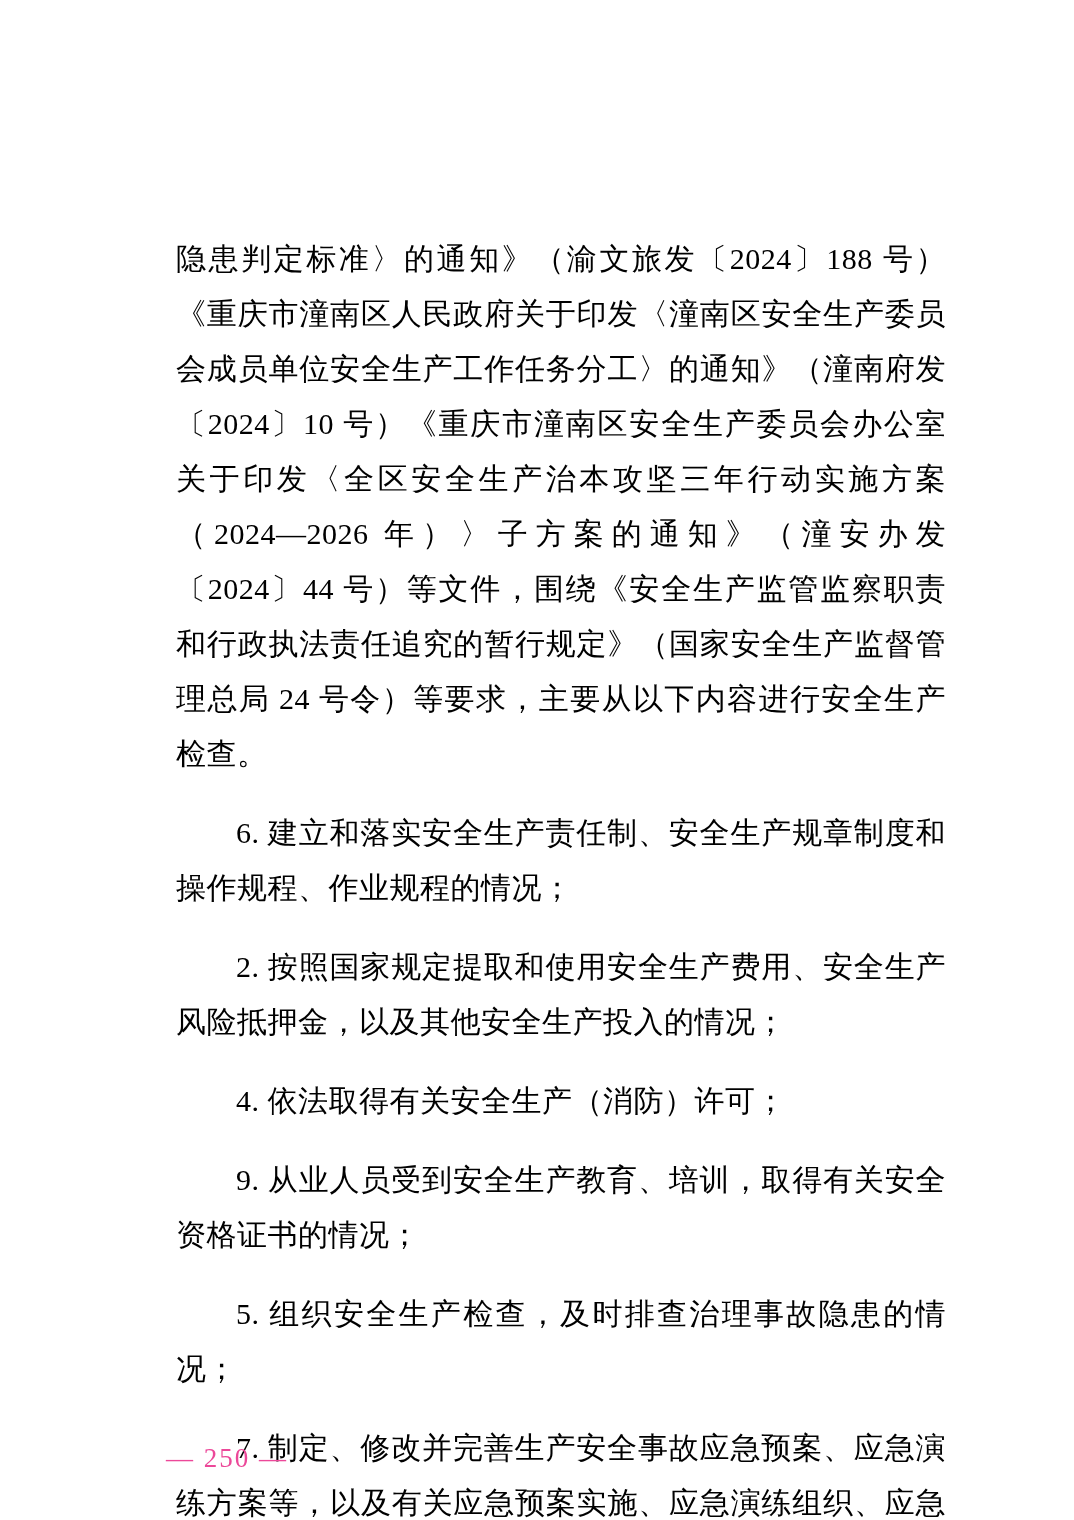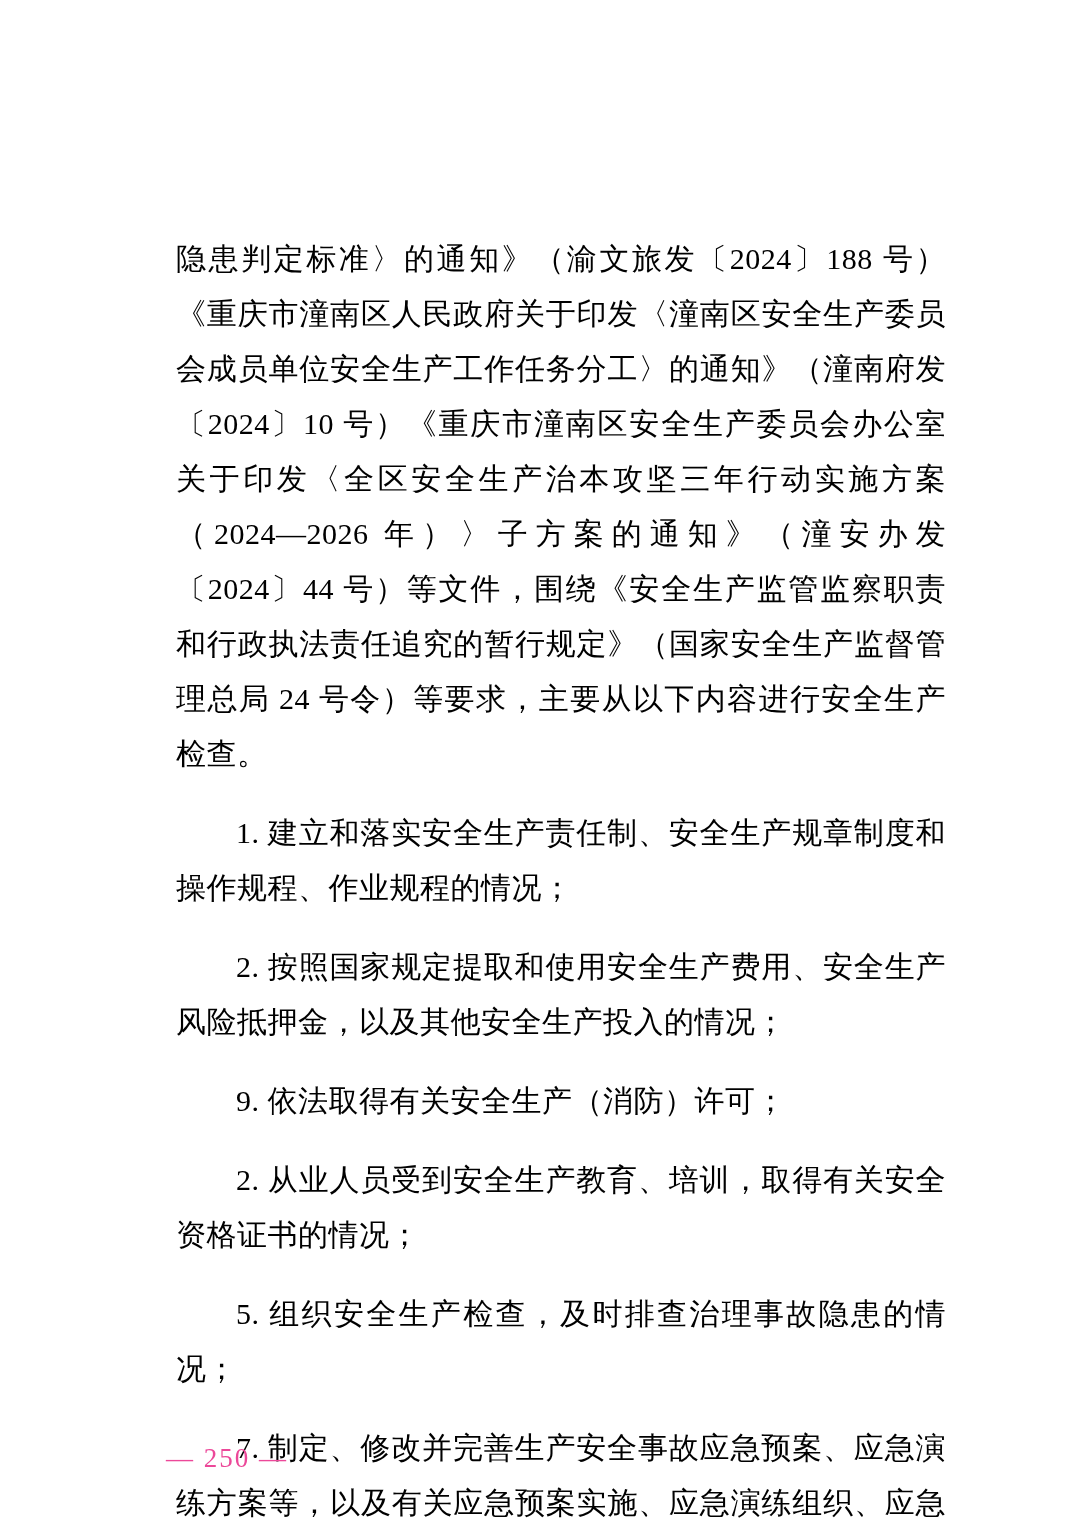--- a/index.html
+++ b/index.html
@@ -49,21 +49,21 @@
     color: #ec4899;
     font-family: "Liberation Serif", "DejaVu Serif", serif;
   }
 </style>
 </head>
 <body>
 
 <div class="page">
   <div class="text-block" id="paragraphs">
       <p class="para">隐患判定标准〉的通知》（渝文旅发〔2024〕188 号）《重庆市潼南区人民政府关于印发〈潼南区安全生产委员会成员单位安全生产工作任务分工〉的通知》（潼南府发〔2024〕10 号）《重庆市潼南区安全生产委员会办公室关于印发〈全区安全生产治本攻坚三年行动实施方案（2024—2026 年）〉子方案的通知》（潼安办发〔2024〕44 号）等文件，围绕《安全生产监管监察职责和行政执法责任追究的暂行规定》（国家安全生产监督管理总局 24 号令）等要求，主要从以下内容进行安全生产检查。</p>
-      <p class="para indent">1. 建立和落实安全生产责任制、安全生产规章制度和操作规程、作业规程的情况；</p>
+      <p class="para indent">6. 建立和落实安全生产责任制、安全生产规章制度和操作规程、作业规程的情况；</p>
       <p class="para indent">2. 按照国家规定提取和使用安全生产费用、安全生产风险抵押金，以及其他安全生产投入的情况；</p>
-      <p class="para indent">9. 依法取得有关安全生产（消防）许可；</p>
-      <p class="para indent">2. 从业人员受到安全生产教育、培训，取得有关安全资格证书的情况；</p>
+      <p class="para indent">4. 依法取得有关安全生产（消防）许可；</p>
+      <p class="para indent">9. 从业人员受到安全生产教育、培训，取得有关安全资格证书的情况；</p>
       <p class="para indent">5. 组织安全生产检查，及时排查治理事故隐患的情况；</p>
       <p class="para indent">7. 制定、修改并完善生产安全事故应急预案、应急演练方案等，以及有关应急预案实施、应急演练组织、应急物资储备和应急措施落实等情况；</p>
     </div>
   <div class="page-number">— 250 —</div>
 </div>
 
 </body></html>

